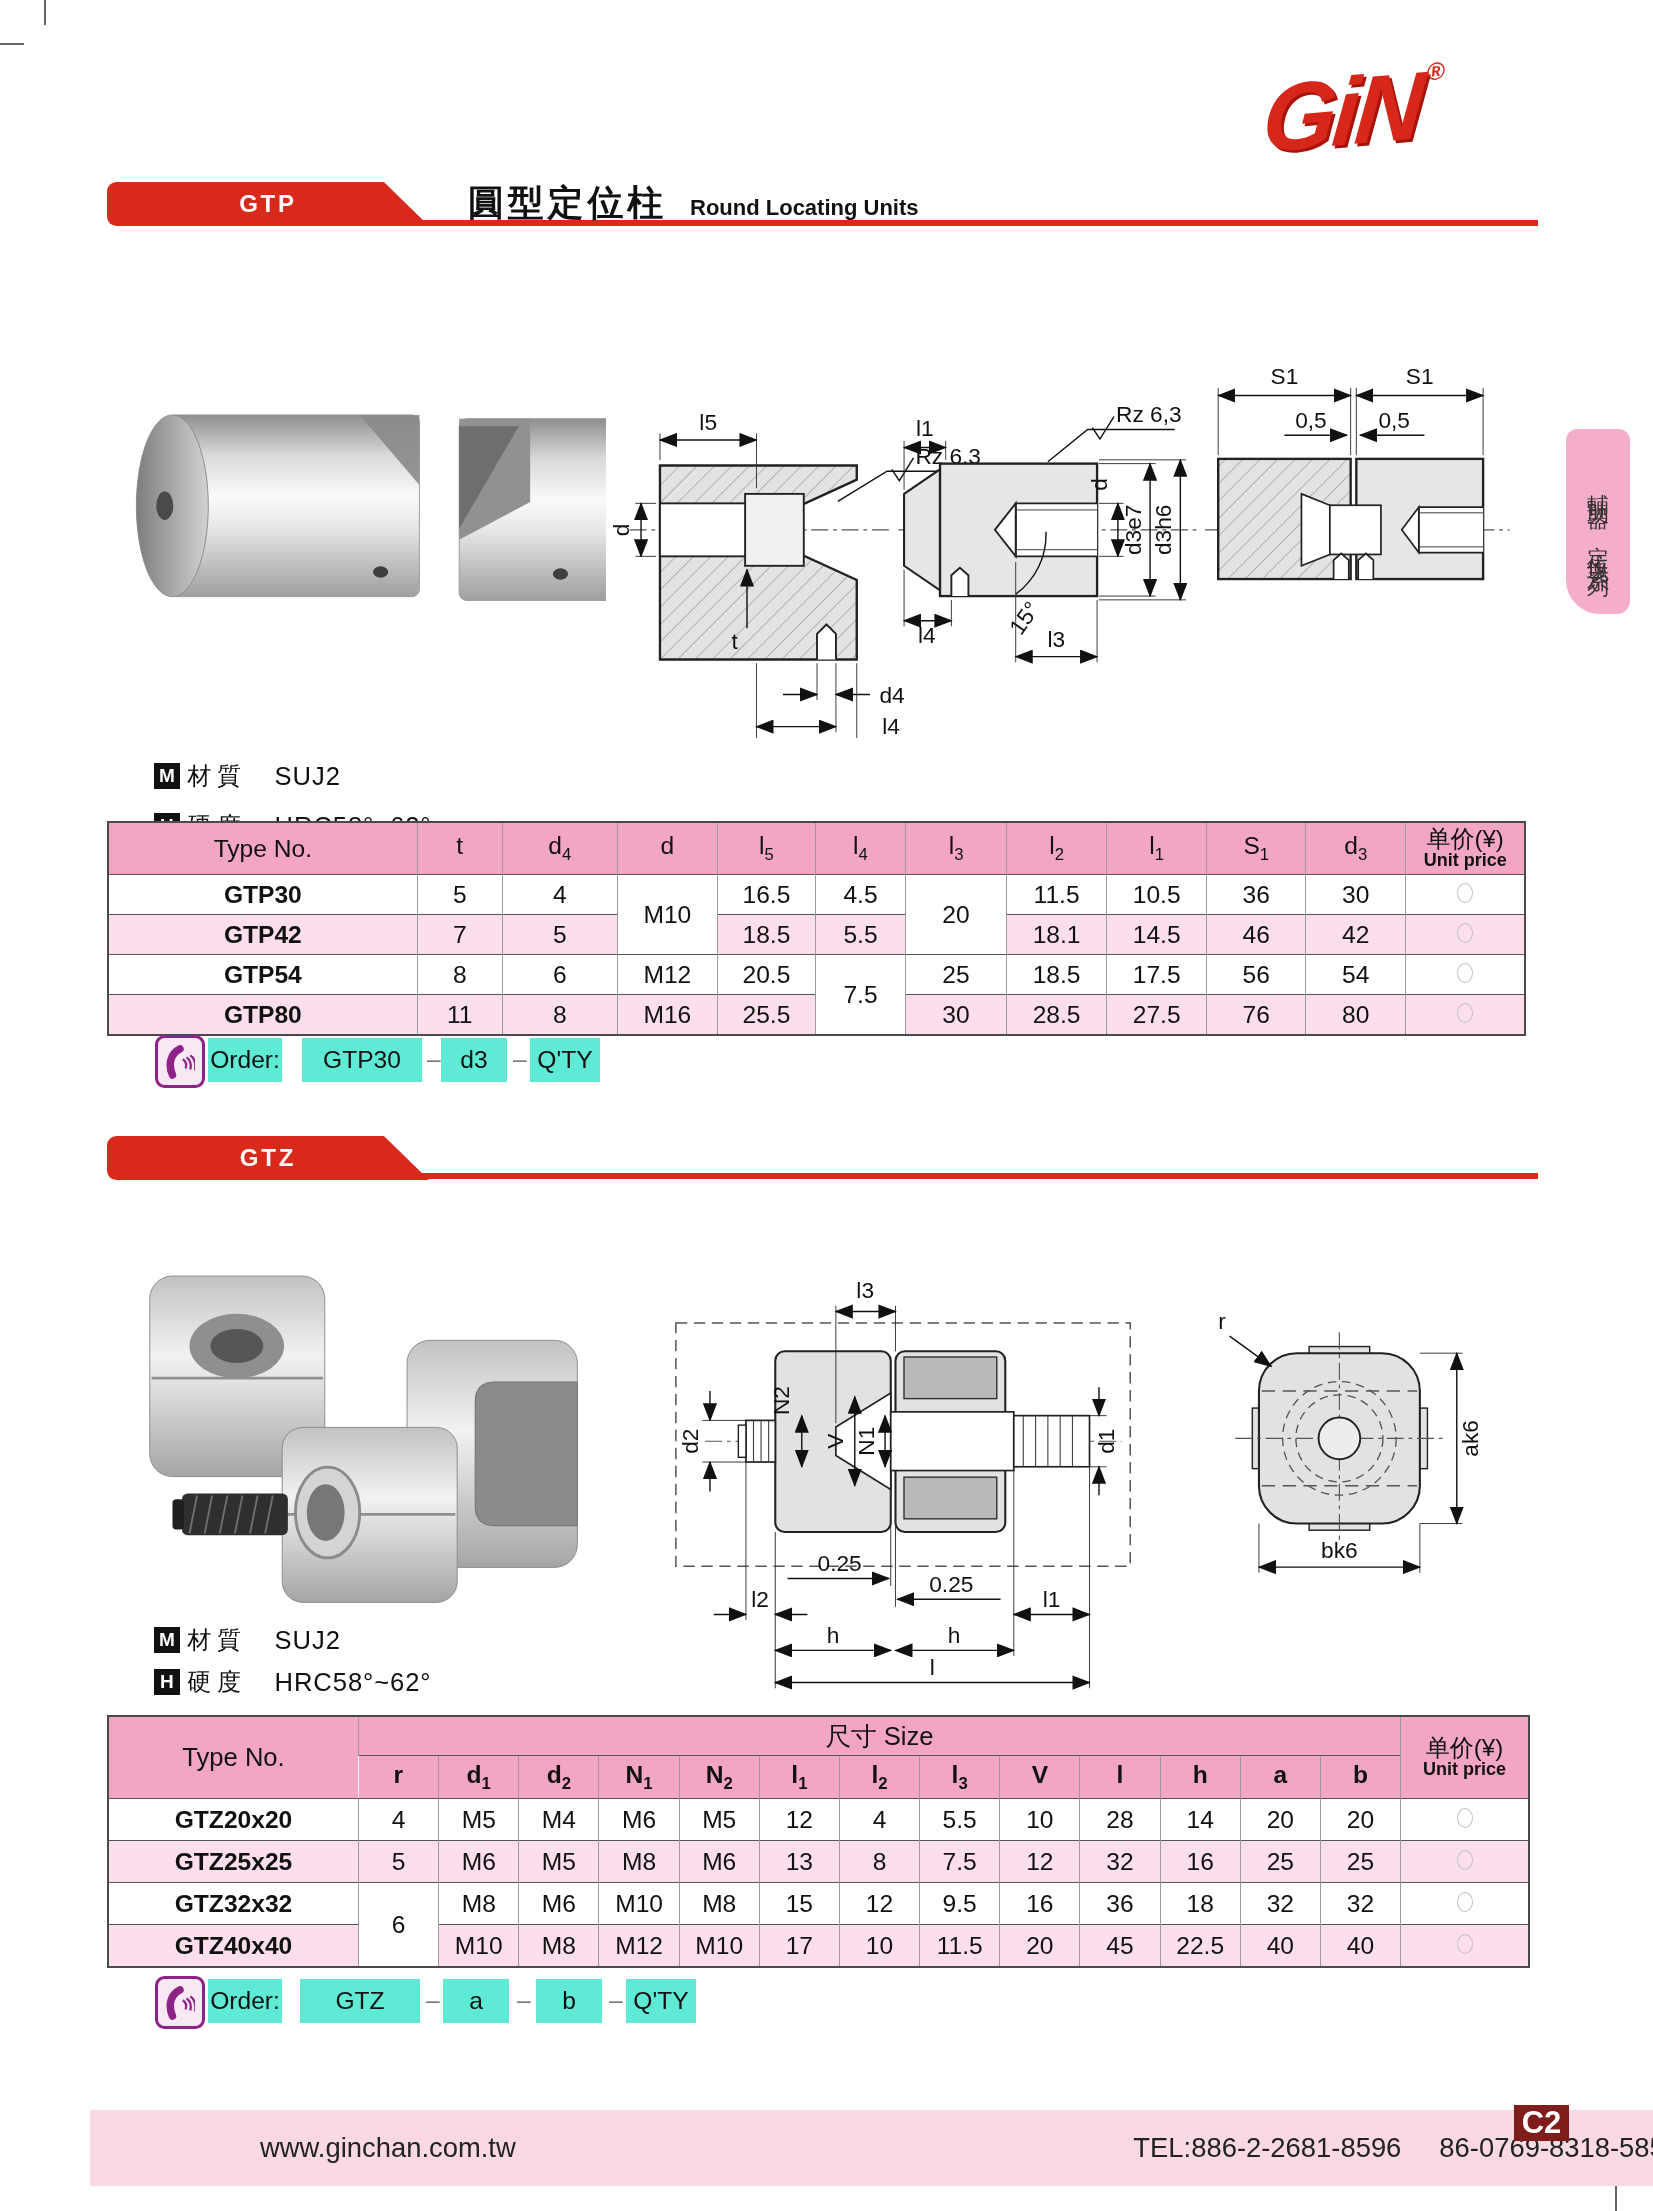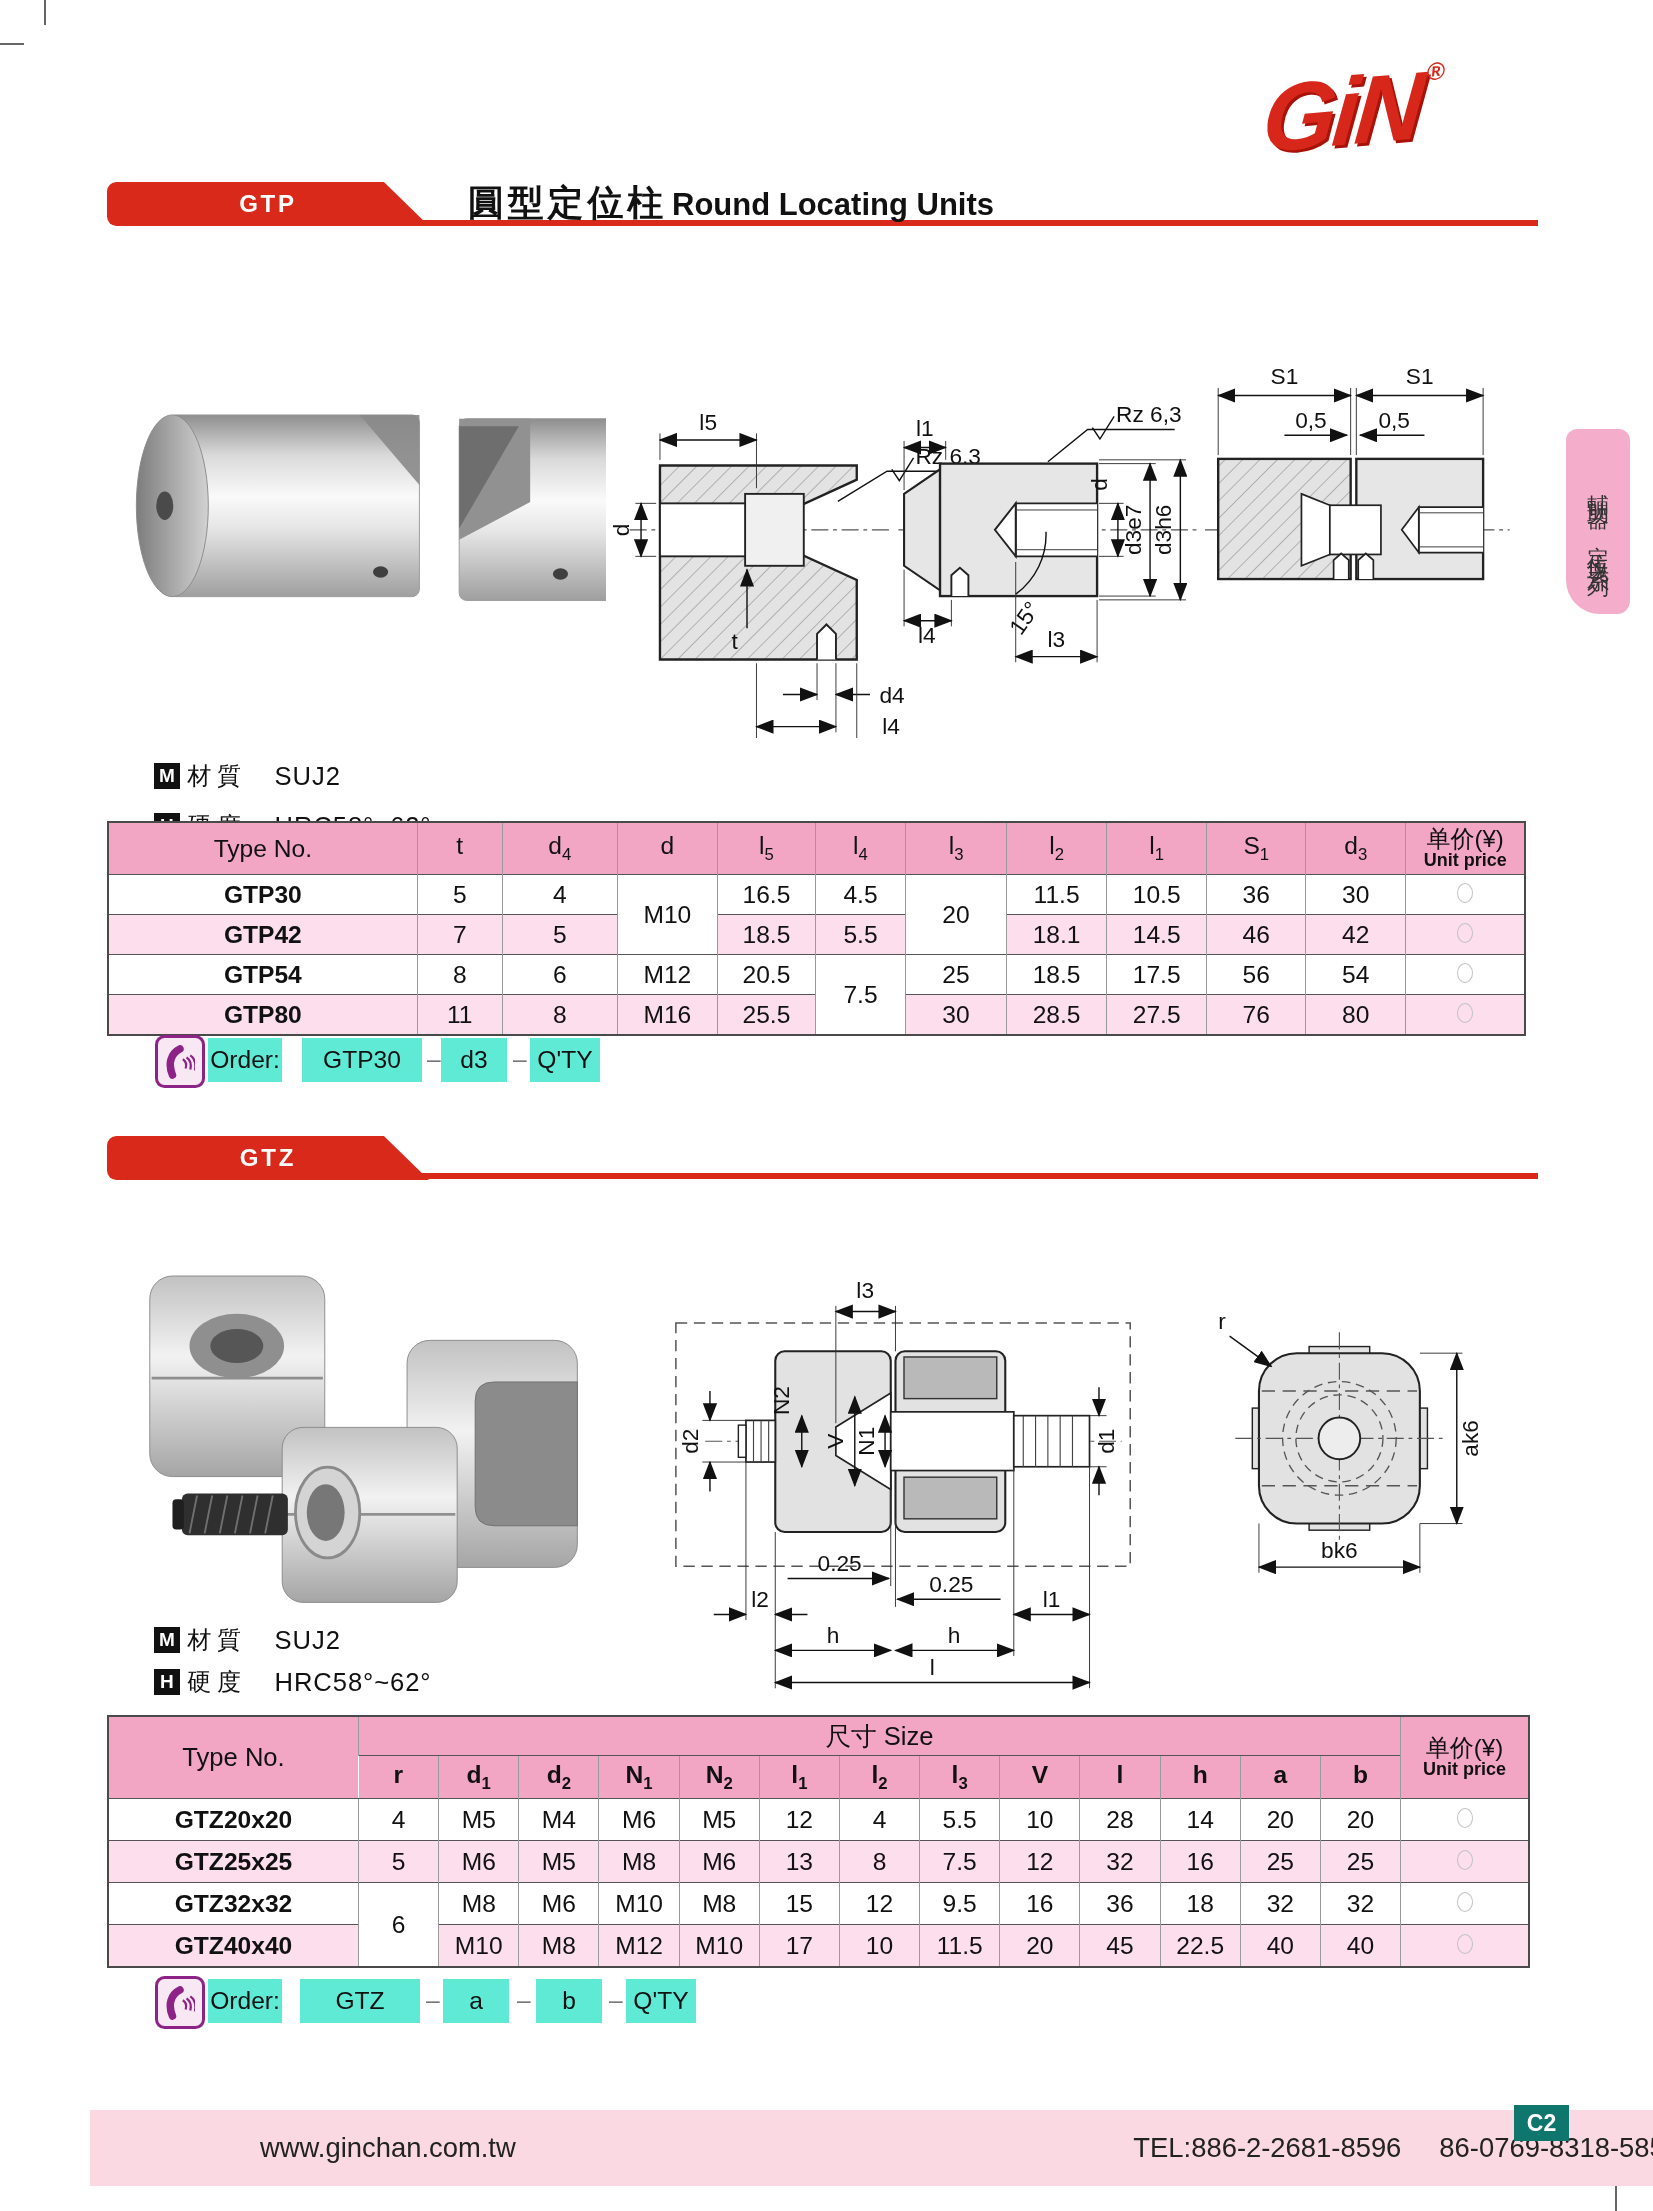--- a/index.html
+++ b/index.html
@@ -14,21 +14,21 @@
         text-shadow:2.8px 2.8px 0 #a81208;}
   .logo .reg{font-size:24.6px;font-style:normal;vertical-align:57px;letter-spacing:0;text-shadow:none;margin-left:3.8px;}
 
   
   .banner{background:#D8291A;display:flex;align-items:center;justify-content:center;
           clip-path:polygon(0 0,86% 0,100% 100%,0 100%);border-radius:9.5px 0 0 9.5px;}
   .banner span{color:#fff;font-weight:bold;font-size:24px;letter-spacing:2.8px;}
   .underline{background:#D8291A;}
   .sec-title{display:flex;align-items:baseline;height:44px;white-space:nowrap;}
   .sec-title .zh{font-size:36px;font-weight:bold;line-height:42px;letter-spacing:3.8px;}
-  .sec-title .en{font-size:31px;font-weight:bold;margin-left:5px;text-align:right;}
+  .sec-title .en{font-size:22px;font-weight:bold;margin-left:23px;text-align:right;}
 
   
   .mh-row{display:flex;align-items:center;font-size:24px;white-space:nowrap;}
   .badge{width:25.6px;height:25.6px;background:#111;color:#fff;font-weight:bold;
          display:flex;align-items:center;justify-content:center;font-size:19px;margin-right:7.6px;flex:none;}
   .mh-row .lab{letter-spacing:5.7px;}
   .mh-row .val{margin-left:28px;font-size:25.6px;letter-spacing:0.9px;}
 
   
   table.spec{border-collapse:collapse;table-layout:fixed;background:#fff;border:2.8px solid #4a4a4a;}
@@ -58,21 +58,21 @@
             background:#F7E8F3;display:flex;align-items:center;justify-content:center;top:0;}
 
   
   .side-tab{background:#F4AECB;border-radius:11.4px 11.4px 13.2px 34px;display:flex;align-items:center;justify-content:center;}
   .side-tab span{writing-mode:vertical-rl;font-size:22px;letter-spacing:7.6px;color:#333;}
 
   
   .footer-bar{background:#FBD9E3;display:flex;align-items:center;font-size:27.4px;color:#222;}
   .footer-bar .site{margin-left:170px;}
   .footer-bar .tels{margin-left:auto;margin-right:43px;display:flex;gap:38px;white-space:nowrap;}
-  .c2{background:#0f766e;color:#fff;font-weight:bold;font-size:23px;display:flex;
+  .c2{background:#7f1d1d;color:#fff;font-weight:bold;font-size:31px;display:flex;
       align-items:center;justify-content:center;}
 
   
   svg text{font-family:"Liberation Sans","DejaVu Sans",sans-serif;font-size:24px;fill:#111;}
   .dim{stroke:#111;stroke-width:1.5;fill:none;}
   .ext{stroke:#333;stroke-width:1;fill:none;}
   .cl{stroke:#555;stroke-width:1.2;fill:none;stroke-dasharray:18 5 4 5;}
   .thr{stroke:#333;stroke-width:1;}
 </style>
 </head>

